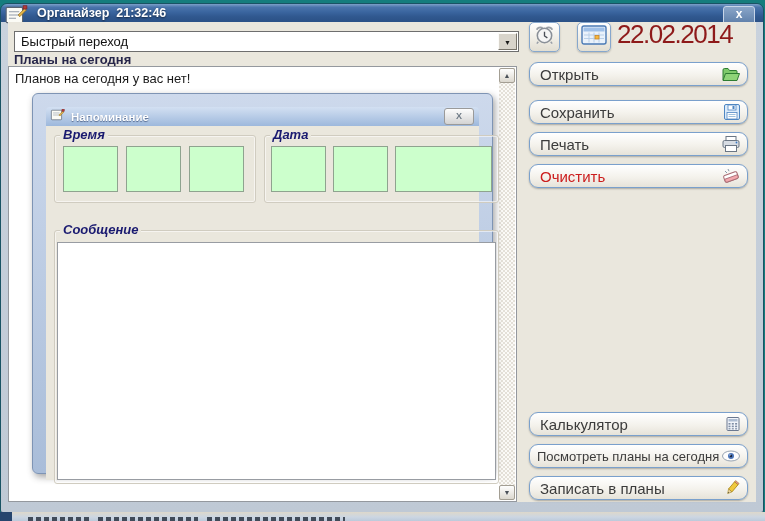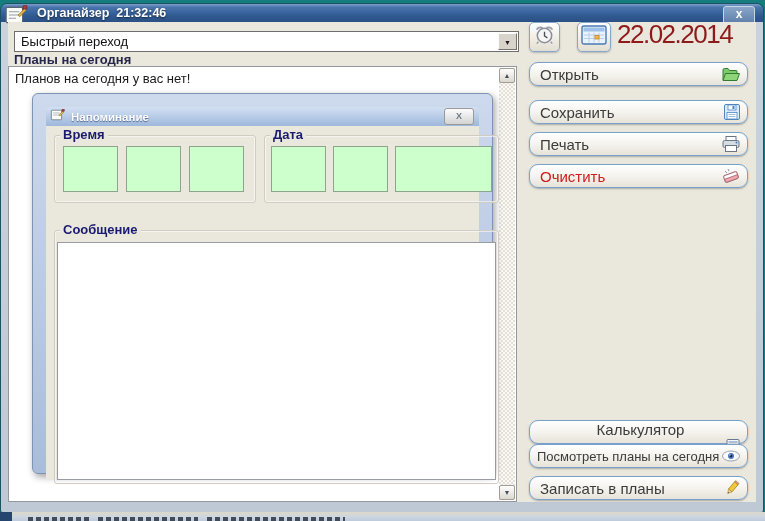--- a/index.html
+++ b/index.html
@@ -54,21 +54,21 @@
       background:linear-gradient(180deg,#cdd9ec,#a9bdd9);
       box-shadow:2px 3px 7px rgba(50,50,50,.45);}
   .dlg-tb{position:relative;height:19px;border-radius:4px 4px 0 0;
       background:linear-gradient(180deg,#d3e0f2,#9db8dc);display:flex;align-items:center;}
   .dlg-ico{margin-left:4px;}
   .dlg-title{margin-left:6px;color:#fff;font-weight:bold;font-size:11.5px;
       text-shadow:0 1px 1px rgba(60,80,120,.8);}
   .dlg-close{position:absolute;right:5px;top:1px;width:28px;height:15px;border-radius:3px;
       background:linear-gradient(180deg,#fdfdfd,#d3d3d3);border:1px solid #9a9a9a;
       color:#6e7a86;font-weight:bold;font-size:9px;line-height:14px;text-align:center;}
-  .dlg-body{position:relative;height:354px;background:#eae7dd;}
+  .dlg-body{position:relative;height:354px;background:#eae7dd;font-style:italic;}
   .gbox{position:absolute;border:1px solid #d0ccc0;border-radius:3px;
       box-shadow:inset 0 0 0 1px rgba(255,255,255,.55);}
   .gb-label{position:absolute;top:-9px;left:5px;background:#eae7dd;padding:0 3px;
       font-size:13px;font-weight:bold;color:#1a1a70;}
   .gfield{position:absolute;top:10px;height:46px;background:#ccffcc;
       border:1px solid #8fa38f;box-sizing:border-box;}
   .msg{position:absolute;left:2px;right:2px;top:11px;bottom:3px;background:#fff;
       border:1px solid #989ca2;box-sizing:border-box;}
   
   .act{position:absolute;left:521px;width:219px;height:24px;border-radius:9px;box-sizing:border-box;
@@ -233,21 +233,21 @@
         <svg width="20" height="18" viewBox="0 0 20 18">
           <path d="M4 4 l2 2 M7 2 l1 2.2" stroke="#8899aa" stroke-width="1"></path>
           <g transform="rotate(-20 10 10)">
             <rect x="3" y="6.5" width="14" height="7" rx="1.5" fill="#ffffff" stroke="#a76a72"></rect>
             <path d="M3.2 10 h13.6 v2 a1.5 1.5 0 0 1 -1.5 1.5 h-10.6 a1.5 1.5 0 0 1 -1.5 -1.5 z" fill="#f2a7ad" stroke="#a76a72" stroke-width="0.8"></path>
           </g>
         </svg>
       </span>
     </div>
 
-    <div class="act" style="top:398px;flex-direction:column;">
+    <div class="act" style="top:390px;">
       <span class="lbl">Калькулятор</span>
       <span class="ic">
         <svg width="16" height="16" viewBox="0 0 16 16">
           <rect x="2" y="1.5" width="12" height="13" rx="1" fill="#f2f5fa" stroke="#6b7890"></rect>
           <rect x="3.5" y="3" width="9" height="2.5" fill="#aebdd2"></rect>
           <g fill="#7d8ca4">
             <rect x="3.5" y="7" width="2" height="1.6"></rect>
                 <rect x="6.8" y="7" width="2" height="1.6"></rect>
                 <rect x="10.1" y="7" width="2" height="1.6"></rect>
             <rect x="3.5" y="9.6" width="2" height="1.6"></rect>

